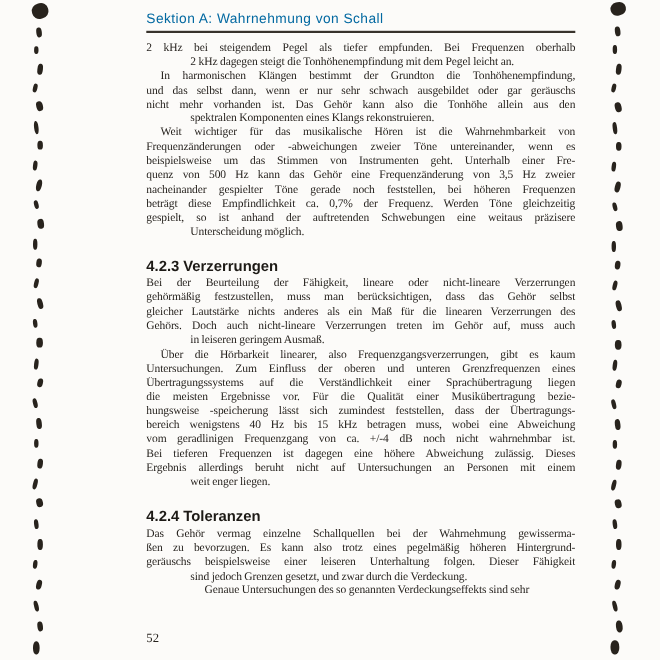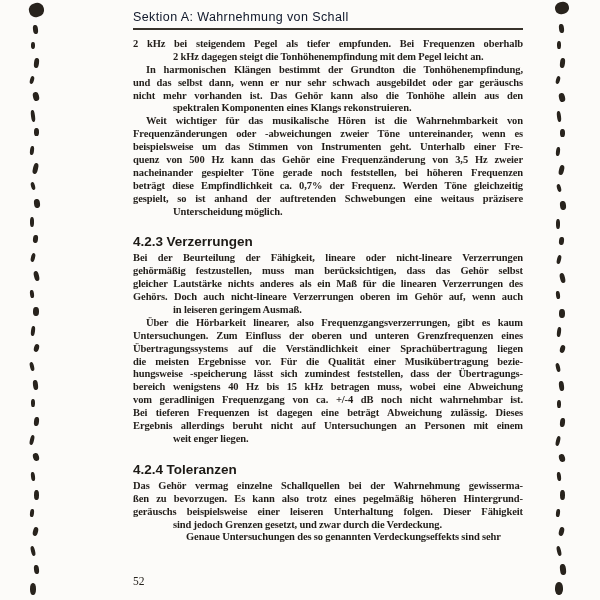--- a/index.html
+++ b/index.html
@@ -4,36 +4,36 @@
 <style>
   html,body { margin:0; padding:0; background:#ffffff; }
   .page {
     position:relative; width:600px; height:600px;
     background:#fcfbf9; overflow:hidden;
     font-family:"Liberation Serif", serif; color:#201d1a;
   }
   .running-header {
     position:absolute; left:133px; top:10px; width:390px;
     font-family:"Liberation Sans", sans-serif;
-    font-size:12.5px; letter-spacing:0.4px; color:#0f172a;
+    font-size:12.5px; letter-spacing:0.4px; color:#0369a1;
   }
   .header-rule {
     position:absolute; left:133px; top:27.5px; width:390px; height:2px;
     background:#38332c;
   }
   .page-body {
     position:absolute; left:133px; top:38px; width:390px;
     font-size:10.5px; line-height:12.9px;
     letter-spacing:-0.1px; word-spacing:-0.2px;
     color:#221e1a;
   }
   .para { margin:0; }
   .ln {
     height:12.9px; overflow:hidden;
-    text-align:justify; text-align-last:justify;font-weight:bold;
+    text-align:justify; text-align-last:justify;
   }
   .ln.last { text-align-last:left;margin-left:40px; }
   .ln.indent { padding-left:13px; }
   .heading {
     margin:16px 0 3px 0;
     font-family:"Liberation Sans", sans-serif;
     font-weight:700; font-size:13.5px; line-height:15px;
     letter-spacing:0; color:#1d1a16;
   }
   .page-number {
@@ -70,32 +70,32 @@
         <div class="ln">nacheinander gespielter Töne gerade noch feststellen, bei höheren Frequenzen</div>
         <div class="ln">beträgt diese Empfindlichkeit ca. 0,7% der Frequenz. Werden Töne gleichzeitig</div>
         <div class="ln">gespielt, so ist anhand der auftretenden Schwebungen eine weitaus präzisere</div>
         <div class="ln last">Unterscheidung möglich.</div>
       </div>
       <div class="heading">4.2.3 Verzerrungen</div>
       <div class="para">
         <div class="ln">Bei der Beurteilung der Fähigkeit, lineare oder nicht-lineare Verzerrungen</div>
         <div class="ln">gehörmäßig festzustellen, muss man berücksichtigen, dass das Gehör selbst</div>
         <div class="ln">gleicher Lautstärke nichts anderes als ein Maß für die linearen Verzerrungen des</div>
-        <div class="ln">Gehörs. Doch auch nicht-lineare Verzerrungen oberen im Gehör auf, wenn auch</div>
+        <div class="ln">Gehörs. Doch auch nicht-lineare Verzerrungen treten im Gehör auf, muss auch</div>
         <div class="ln last">in leiseren geringem Ausmaß.</div>
       </div>
       <div class="para">
         <div class="ln indent">Über die Hörbarkeit linearer, also Frequenzgangsverzerrungen, gibt es kaum</div>
         <div class="ln">Untersuchungen. Zum Einfluss der oberen und unteren Grenzfrequenzen eines</div>
         <div class="ln">Übertragungssystems auf die Verständlichkeit einer Sprachübertragung liegen</div>
         <div class="ln">die meisten Ergebnisse vor. Für die Qualität einer Musikübertragung bezie-</div>
         <div class="ln">hungsweise -speicherung lässt sich zumindest feststellen, dass der Übertragungs-</div>
         <div class="ln">bereich wenigstens 40 Hz bis 15 kHz betragen muss, wobei eine Abweichung</div>
         <div class="ln">vom geradlinigen Frequenzgang von ca. +/-4 dB noch nicht wahrnehmbar ist.</div>
-        <div class="ln">Bei tieferen Frequenzen ist dagegen eine beträgt Abweichung zulässig. Dieses</div>
+        <div class="ln">Bei tieferen Frequenzen ist dagegen eine höhere Abweichung zulässig. Dieses</div>
         <div class="ln">Ergebnis allerdings beruht nicht auf Untersuchungen an Personen mit einem</div>
         <div class="ln last">weit enger liegen.</div>
       </div>
       <div class="heading">4.2.4 Toleranzen</div>
       <div class="para">
         <div class="ln">Das Gehör vermag einzelne Schallquellen bei der Wahrnehmung gewisserma-</div>
         <div class="ln">ßen zu bevorzugen. Es kann also trotz eines pegelmäßig höheren Hintergrund-</div>
         <div class="ln">geräuschs beispielsweise einer leiseren Unterhaltung folgen. Dieser Fähigkeit</div>
         <div class="ln last">sind jedoch Grenzen gesetzt, und zwar durch die Verdeckung.</div>
       </div>

